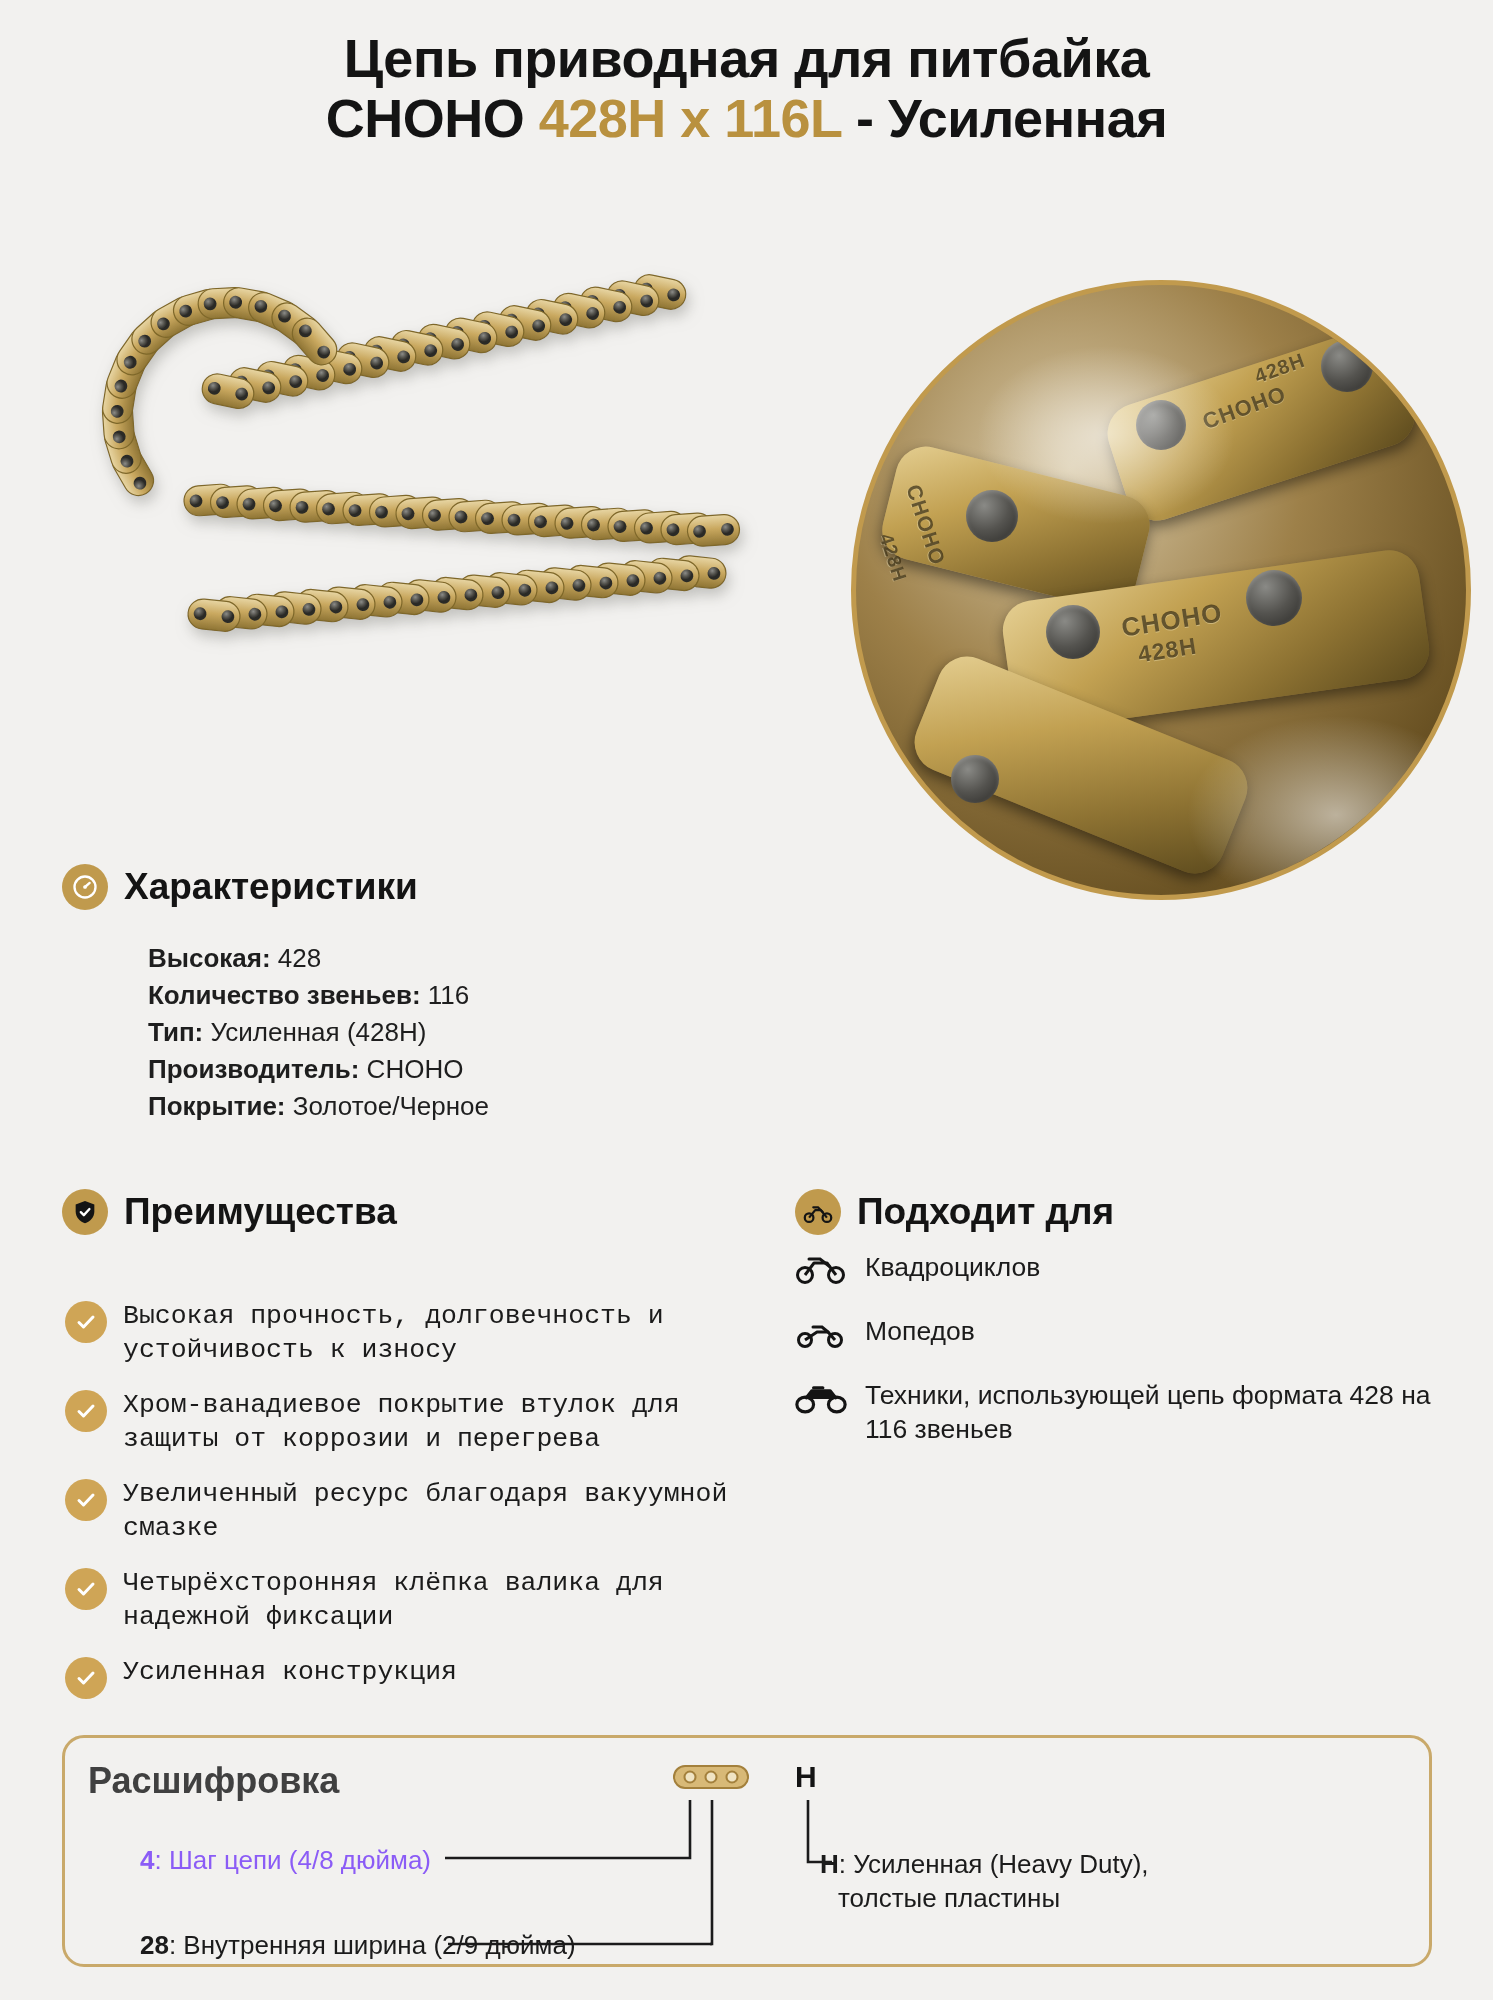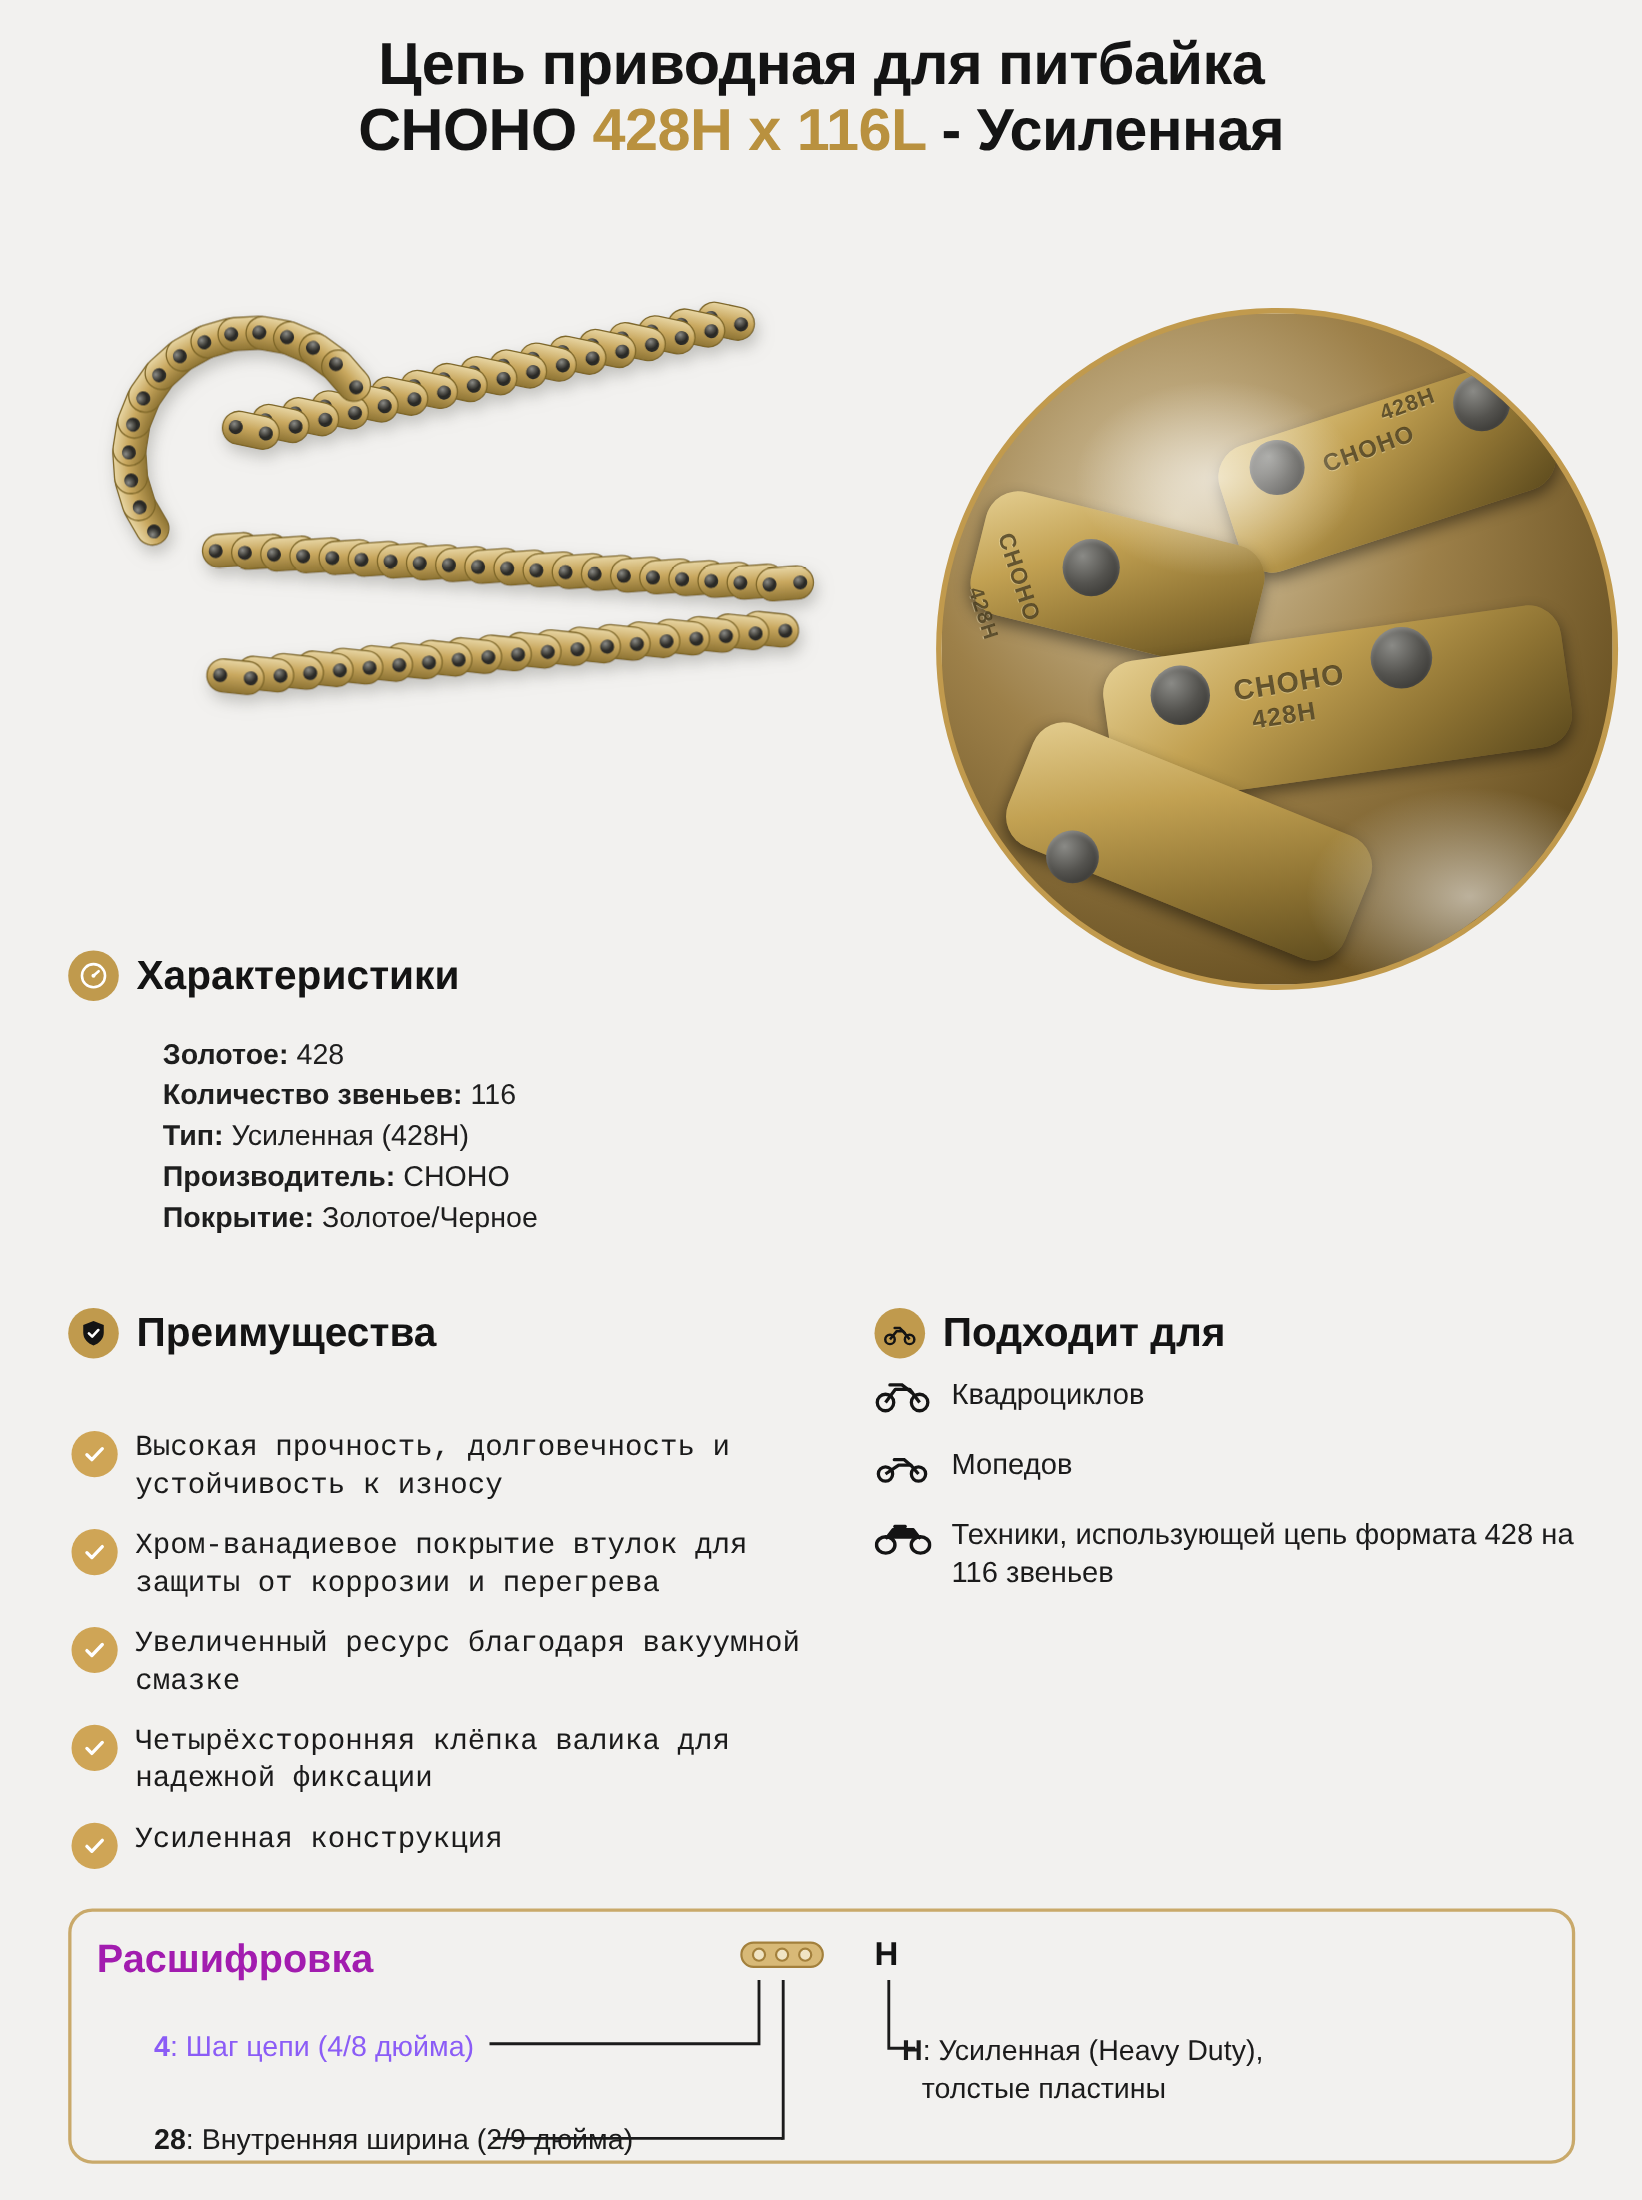--- a/index.html
+++ b/index.html
@@ -174,21 +174,21 @@
     border: 3px solid #c9a96a;
     border-radius: 22px;
     background: transparent;
   }
   .decode-title {
     position: absolute;
     left: 88px;
     top: 1760px;
     font-size: 36px;
     font-weight: bold;
-    color: #a21caf;
+    color: #404040;
   }
   .dec-row1 {
     position: absolute;
     left: 140px;
     top: 1845px;
     font-size: 26px;
     color: #8b5cf6;
     white-space: nowrap;
   }
   .dec-row2 {
@@ -378,21 +378,21 @@
       <svg width="28" height="28" viewBox="0 0 24 24" fill="none" stroke="#ffffff" stroke-width="2" stroke-linecap="round">
         <circle cx="12" cy="12" r="9"></circle>
         <path d="M12 12 L16 8.5"></path>
         <circle cx="12" cy="12" r="1.6" fill="#ffffff" stroke="none"></circle>
       </svg>
     </div>
     <div class="sect-title">Характеристики</div>
   </div>
 
   <div class="specs">
-    <div><b>Золотое:</b><span> 428</span></div>
+    <div><b>Высокая:</b><span> 428</span></div>
     <div><b>Количество звеньев:</b><span> 116</span></div>
     <div><b>Тип:</b><span> Усиленная (428H)</span></div>
     <div><b>Производитель:</b><span> CHOHO</span></div>
     <div><b>Покрытие:</b><span> Золотое/Черное</span></div>
   </div>
 
   <div class="sect-head" style="left:62px; top:1175px;">
     <div class="circ-icon">
       <svg width="28" height="28" viewBox="0 0 24 24">
         <path d="M12 2.5 L20 5.6 V11.5 C20 16.4 16.6 20 12 21.6 C7.4 20 4 16.4 4 11.5 V5.6 Z" fill="#141414"></path>

